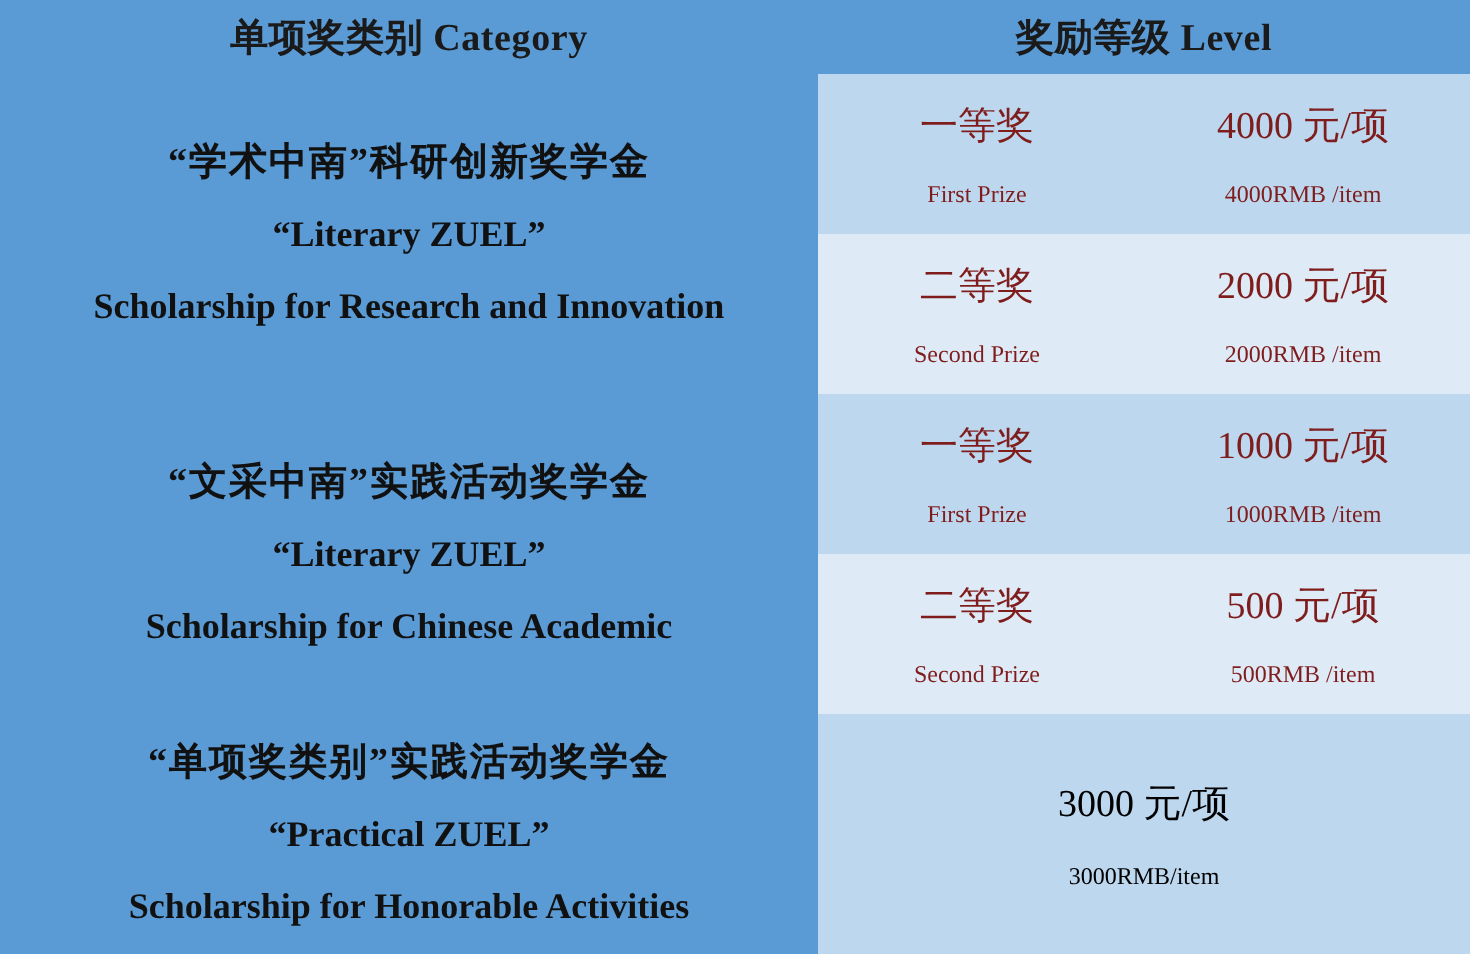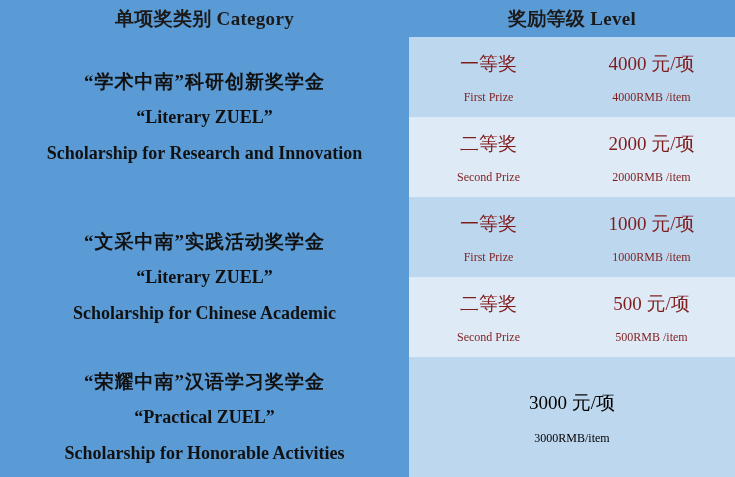--- a/index.html
+++ b/index.html
@@ -154,21 +154,21 @@
         <span class="lvl-line lvl-en">Second Prize</span>
       </td>
       <td class="lvl lvl-light lvl-amount">
         <span class="lvl-line lvl-cn">500 元/项</span>
         <span class="lvl-line lvl-en">500RMB  /item</span>
       </td>
     </tr>
 
     <tr class="last-row">
       <td class="cat" style="height:120px">
-        <span class="cat-line cat-cn">“荣耀中南”汉语学习奖学金</span>
+        <span class="cat-line cat-cn">“单项奖类别”实践活动奖学金</span>
         <span class="cat-line cat-en">“Practical ZUEL”</span>
         <span class="cat-line cat-en">Scholarship for Honorable Activities</span>
       </td>
       <td class="flat-amount" colspan="2">
         <span class="lvl-line lvl-cn">3000 元/项</span>
         <span class="lvl-line lvl-en">3000RMB/item</span>
       </td>
     </tr>
 
   </tbody>

